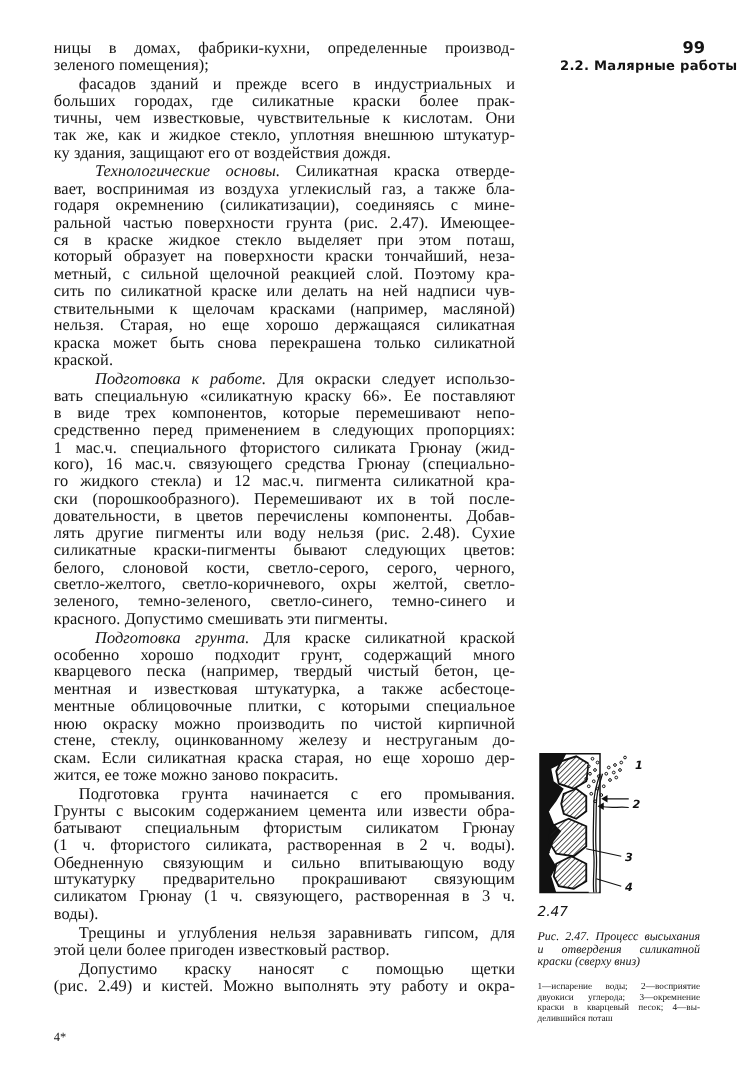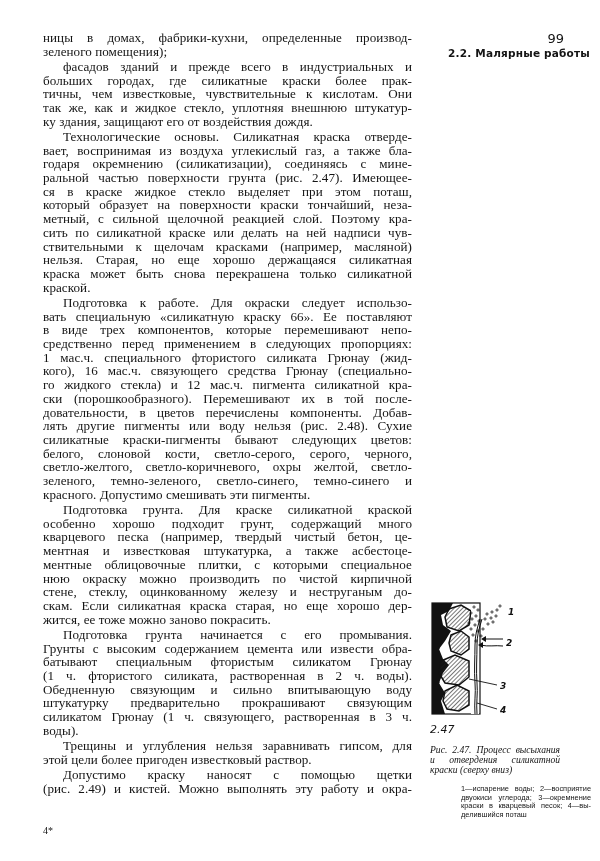--- a/index.html
+++ b/index.html
@@ -32,39 +32,41 @@
     }
     .main-column p {
       margin: 0 0 1.4px 0;
       text-indent: 20px;
       hyphens: manual;
     }
     .main-column p.cont {
       text-indent: 0;
     }
     .main-column .lead {
+      font-style: italic;
+      margin-left: 13px;
     }
     .line {
       display: block;
       text-align: justify;
       text-align-last: justify;
       white-space: nowrap;
     }
     .line.last {
       text-align-last: left;
     }
     .line.indent {
       text-indent: 20px;
     }
     .page-number {
       position: absolute;
       right: 36px;
       top: 31px;
       font-family: "DejaVu Sans", "Liberation Sans", sans-serif;
-      font-weight: normal;
+      font-weight: bold;
       font-size: 13px;
     }
     .running-head {
       position: absolute;
       left: 448px;
       top: 47px;
       font-family: "DejaVu Sans", "Liberation Sans", sans-serif;
       font-size: 10.5px;
       font-weight: bold;
       letter-spacing: 0.2px;
@@ -95,24 +97,23 @@
       font-size: 9.6px;
       line-height: 10.2px;
       text-align: justify;
     }
     .caption .line { white-space: nowrap; }
     .legend {
       position: absolute;
       left: 430px;
       top: 785px;
       width: 130px;
-      font-family: Liberation Sans, sans-serif;
+      font-family: Liberation Serif, serif;
       font-size: 7.4px;
       line-height: 8.6px;
-      margin-left: 31px;
     }
     .legend .line { white-space: nowrap; }
     .signature {
       position: absolute;
       left: 43px;
       top: 825px;
       font-family: "Liberation Serif", "DejaVu Serif", serif;
       font-size: 10px;
     }
   </style>

